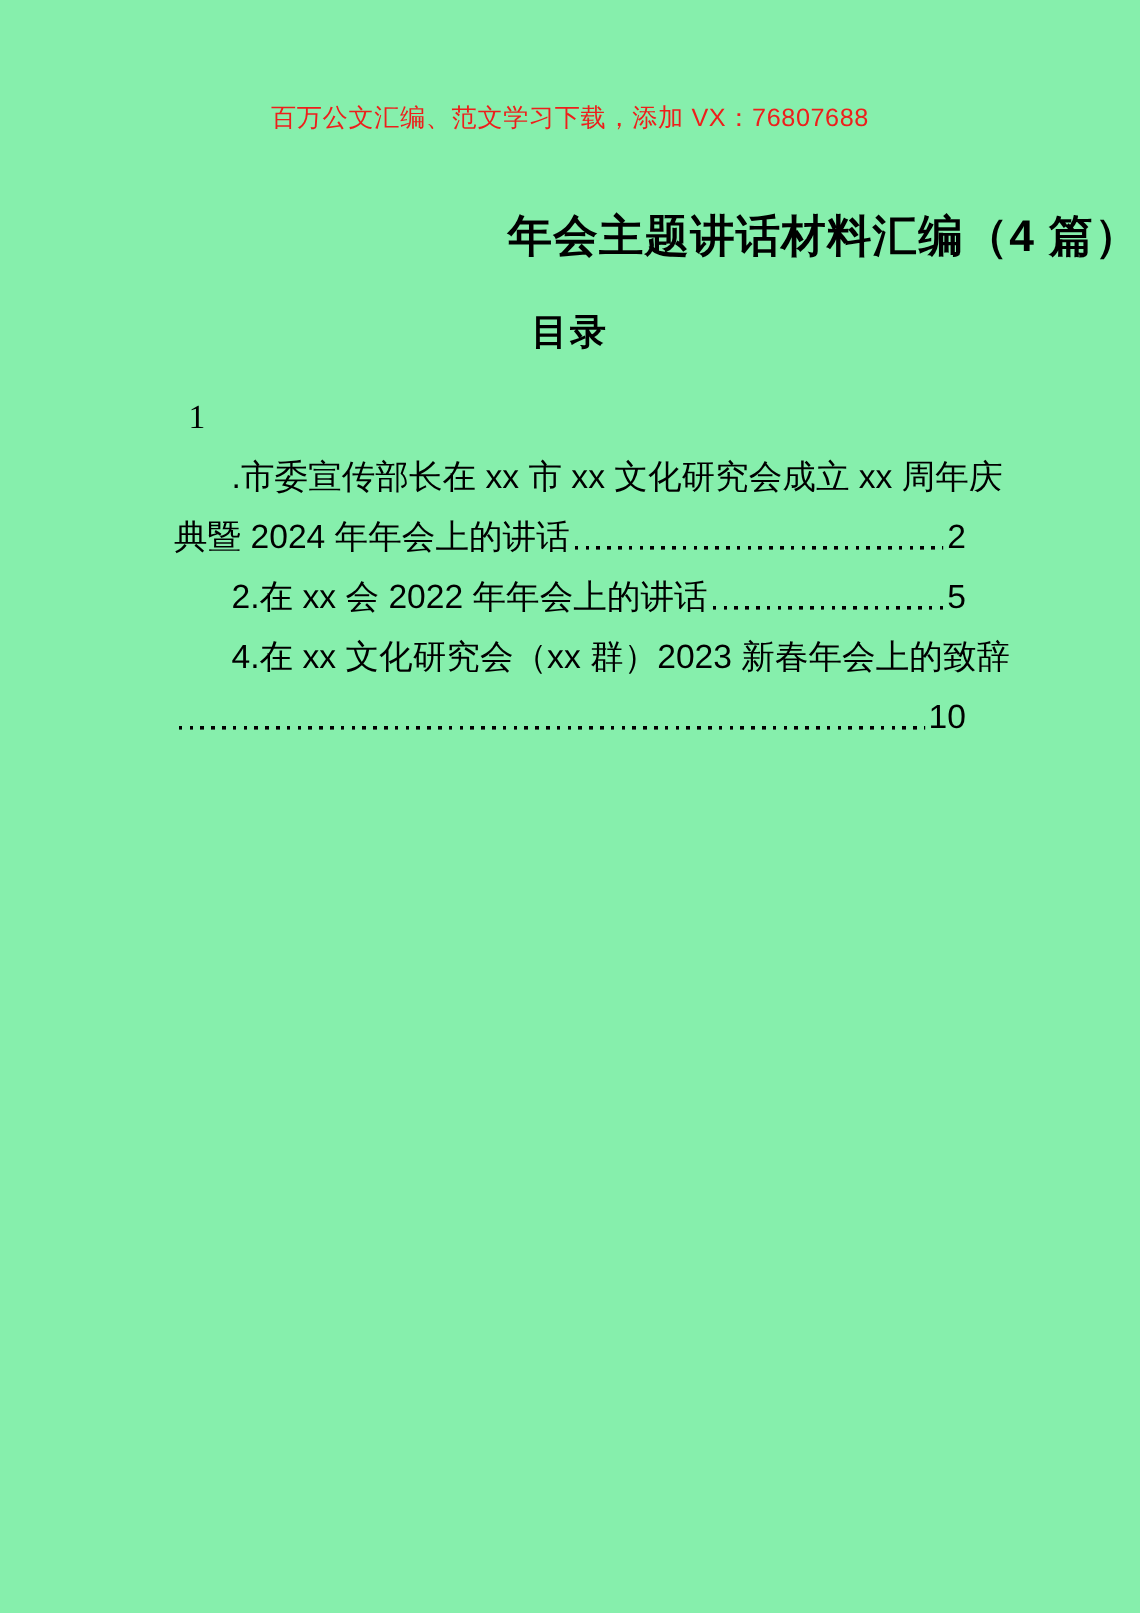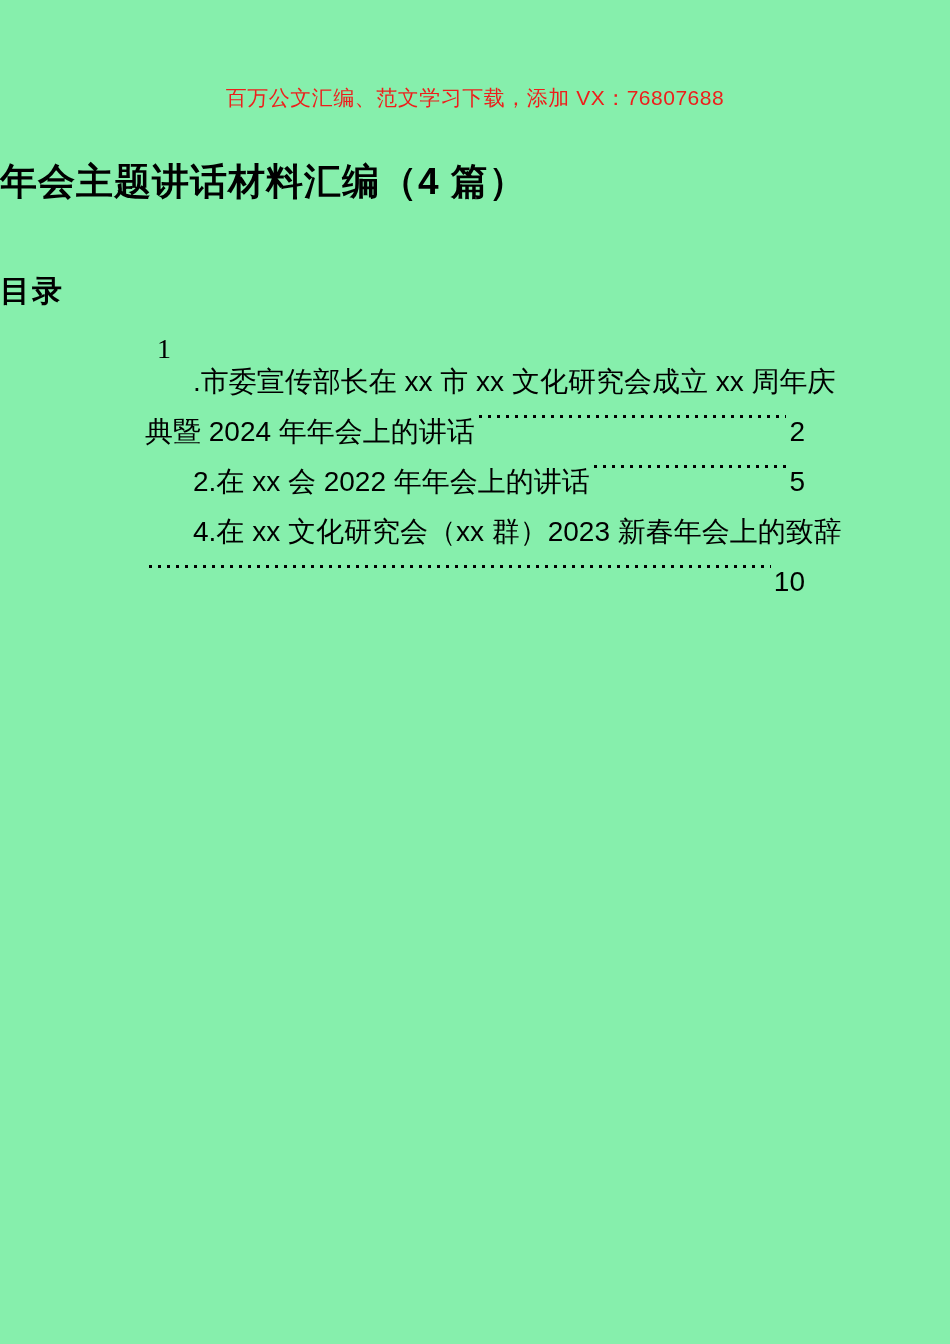--- a/index.html
+++ b/index.html
@@ -18,34 +18,34 @@
     top: 84px;
     left: 0;
     width: 100%;
     text-align: center;
     font-size: 21px;
     color: #ee1e1b;
     letter-spacing: 0.5px;
   }
   .doc-title {
     position: absolute;
-    top: 157px;
+    top: 172px;
     left: 0;
     width: 100%;
-    text-align: left;
+    text-align: right;
     font-size: 37px;
     font-weight: 700;
     letter-spacing: 1px;
   }
   .toc-heading {
     position: absolute;
-    top: 271px;
+    top: 257px;
     left: 0;
     width: 100%;
-    text-align: left;
+    text-align: center;
     font-size: 30px;
     font-weight: 700;
     letter-spacing: 2px;
   }
   .toc {
     position: absolute;
     top: 315px;
     left: 145px;
     width: 660px;
   }
@@ -53,21 +53,21 @@
     height: 50px;
     display: flex;
     align-items: flex-end;
     padding-left: 12px;
     font-family: "Liberation Serif", serif;
     font-size: 28px;
   }
   .toc-line {
     height: 50px;
     display: flex;
-    align-items: flex-start;
+    align-items: flex-end;
     font-size: 28px;
     line-height: 1.2;
   }
   .toc-line.indent { padding-left: 48px; }
   .toc-text { white-space: nowrap; }
   .dot-leader {
     flex: 1 1 auto;
     min-width: 16px;
     height: 3px;
     margin: 0 3px 7px 4px;

